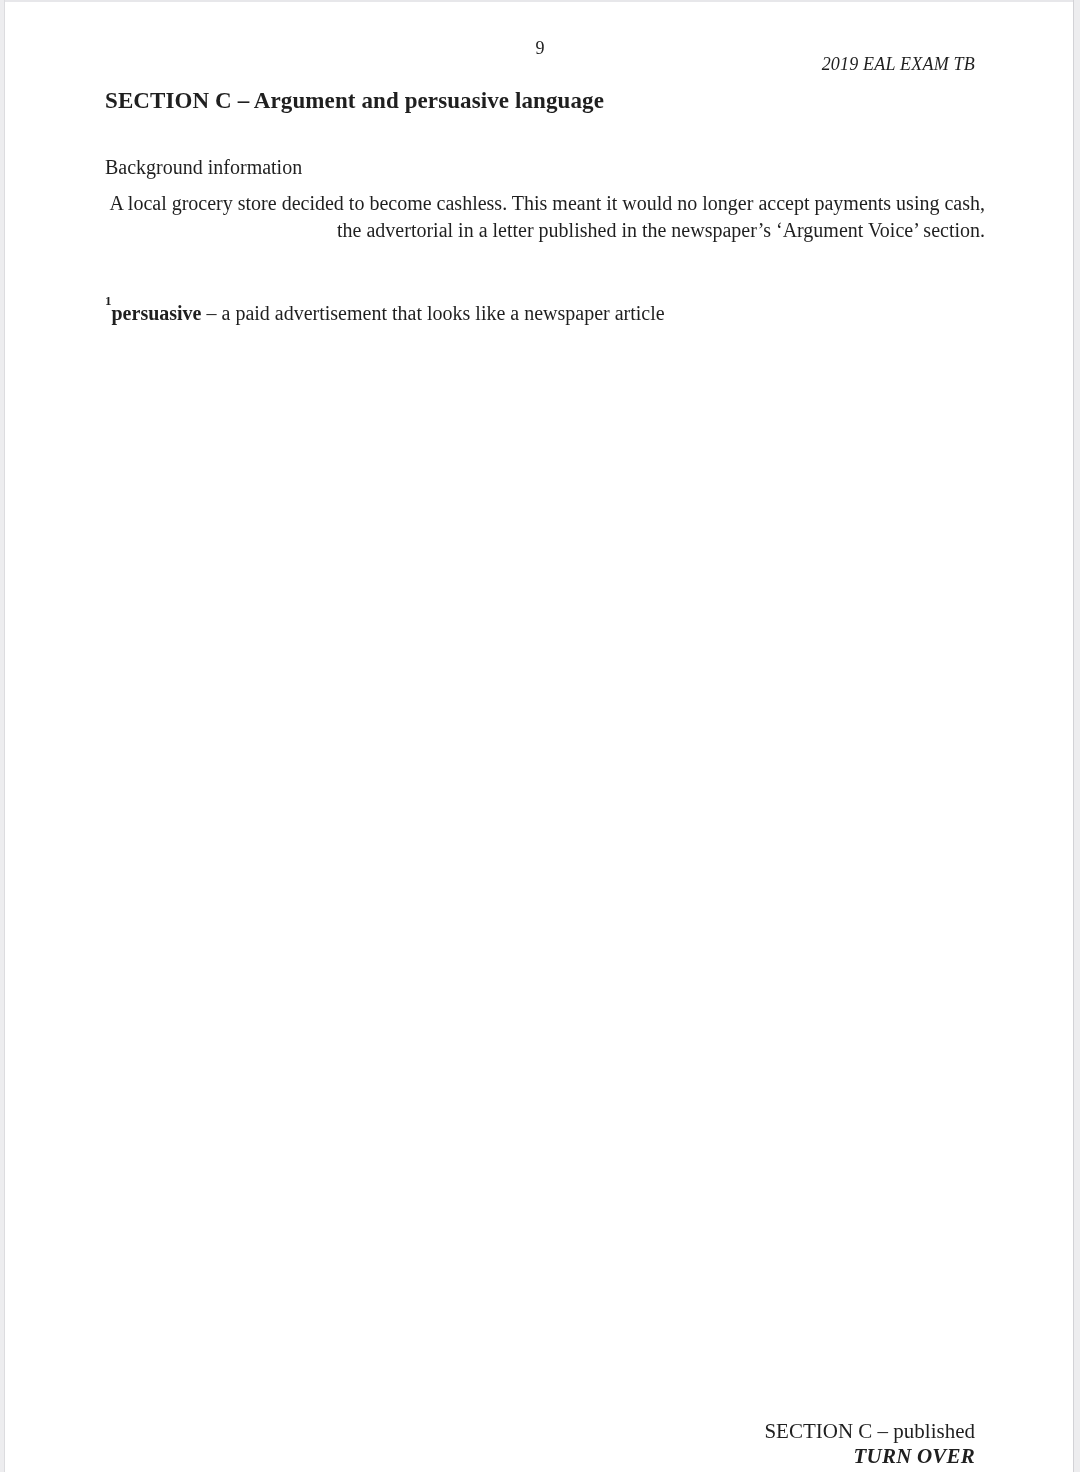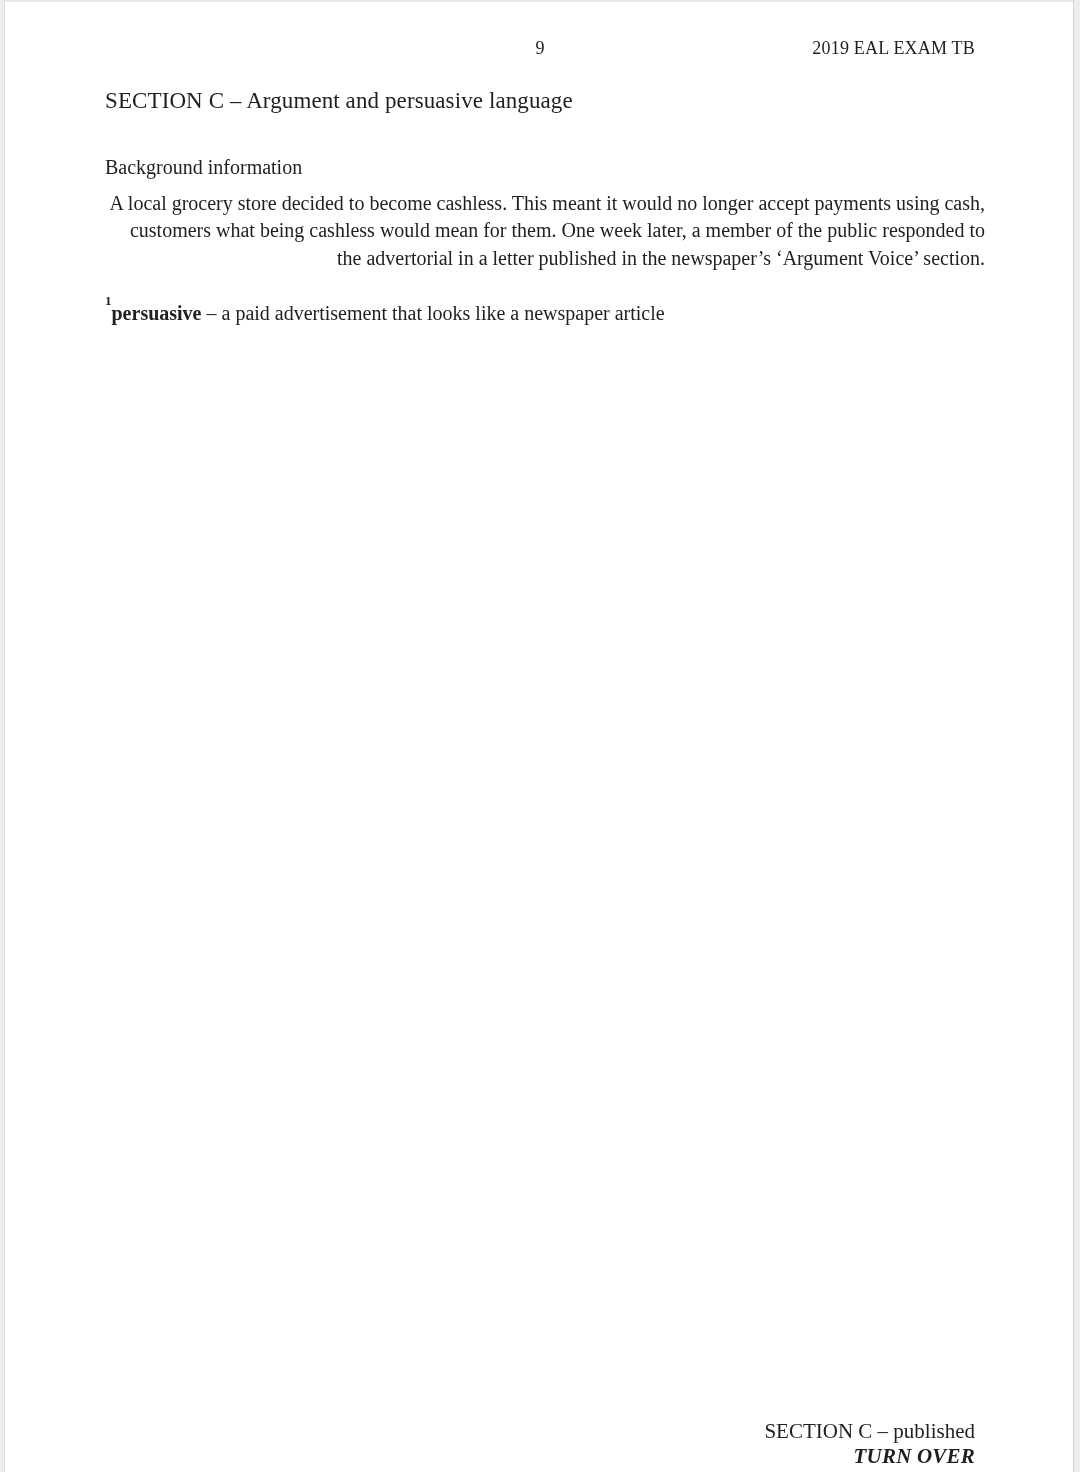--- a/index.html
+++ b/index.html
@@ -37,30 +37,31 @@
     font-size: 18px;
     line-height: 24px;
   }
   .page-number {
     position: absolute;
     left: 0; right: 0;
     text-align: center;
   }
   .exam-code {
     position: absolute;
-    right: 0; top: 0;
+    right: 0; top: 16px;
     text-align: right;
     letter-spacing: 0.2px;
+    font-style: italic;
   }
 
   .section-title {
     position: absolute;
     top: 88px; left: 105px;
     font-size: 23px;
-    font-weight: normal;
+    font-weight: bold;
     letter-spacing: 0.1px;
   }
 
   .background-heading {
     position: absolute;
     top: 156px; left: 105px;
     font-size: 20px;
     font-weight: normal;
   }
 
@@ -111,21 +112,20 @@
   <span class="page-number">9</span>
   <span class="exam-code">2019 EAL EXAM TB</span>
 </header>
 
 <h1 class="section-title">SECTION C – Argument and persuasive language</h1>
 
 <h2 class="background-heading">Background information</h2>
 
 <div class="background-paragraph">
   <span class="para-line">A local grocery store decided to become cashless. This meant it would no longer accept payments using cash,</span>
-  <span class="para-line">customers what being cashless would mean for them. One week later, a member of the public responded to</span>
   <span class="para-line">the advertorial in a letter published in the newspaper’s ‘Argument Voice’ section.</span>
 </div>
 
 <p class="footnote"><sup class="fn-sup">1</sup><span class="fn-term">persuasive</span><span> – a paid advertisement that looks like a newspaper article</span></p>
 
 <footer class="page-footer">
   <div class="continued-line"><span class="footer-section-label">SECTION C</span><span> – published</span></div>
   <div class="turn-over">TURN OVER</div>
 </footer>
 

